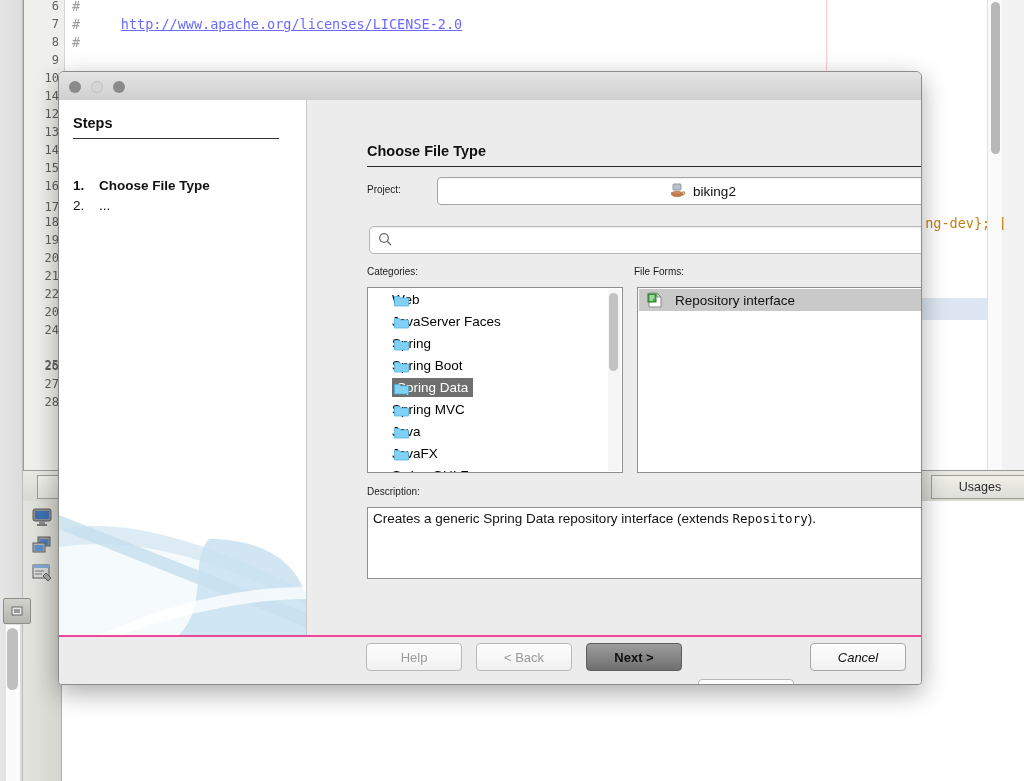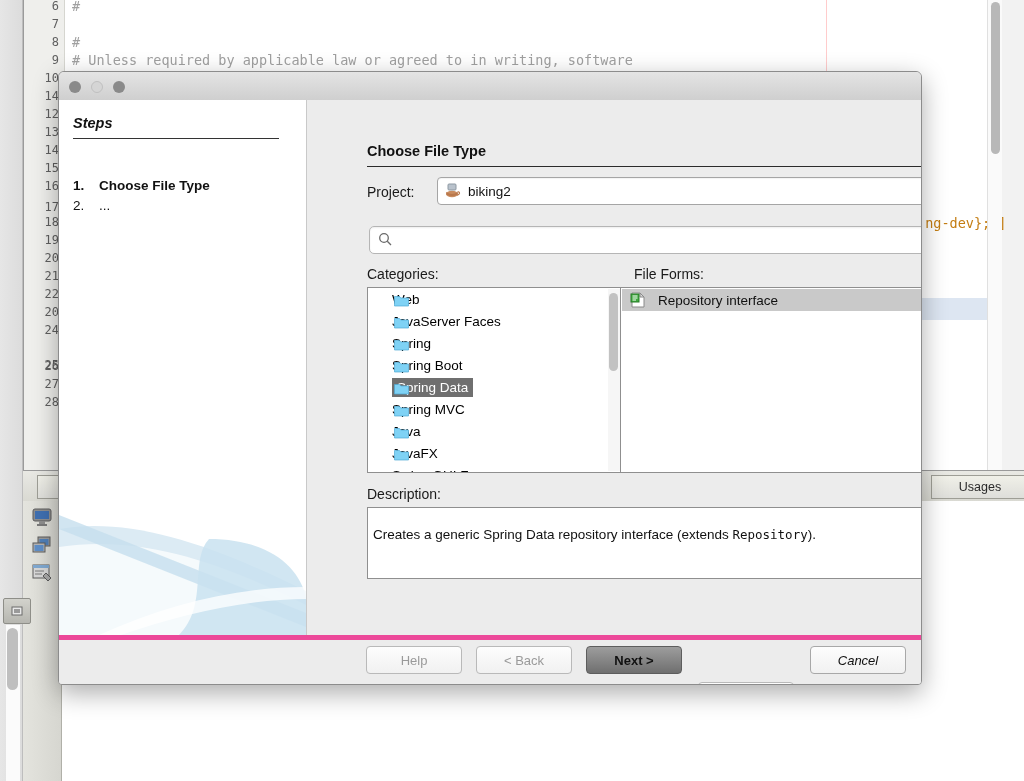--- a/index.html
+++ b/index.html
@@ -158,21 +158,21 @@
 
   .steps-pane {
     position: absolute; left: 0; top: 28px;
     width: 247px; height: 535px;
     background: #ffffff;
     border-right: 1px solid #c9c9c9;
     overflow: hidden;
   }
   .steps-title {
     position: absolute; left: 14px; top: 15px;
-    font-size: 14.5px; font-weight: bold; color: #111; font-style: italic;
+    font-size: 14.5px; font-weight: bold; color: #111;
   }
   .steps-rule {
     position: absolute; left: 14px; top: 38px;
     width: 206px; height: 1px; background: #333;
   }
   .step-row {
     position: absolute; left: 14px;
     font-size: 13.5px; color: #111;
   }
   .step-row.bold { font-weight: bold; }
@@ -187,21 +187,21 @@
   }
   .sec-title {
     position: absolute; left: 60px; top: 43px;
     font-size: 14.5px; font-weight: bold; color: #111;
   }
   .sec-rule {
     position: absolute; left: 60px; top: 66px;
     width: 601px; height: 1px; background: #2b2b2b;
   }
   .lbl {
-    position: absolute; font-size: 14px; color: #1a1a1a;
+    position: absolute; font-size: 10px; color: #1a1a1a;
   }
   .combo {
     position: absolute;
     background: #ffffff;
     border: 1px solid #a5a5a5;
     border-radius: 4px;
     display: flex; align-items: center;
     box-shadow: inset 0 1px 1px rgba(0,0,0,0.05);
   }
   .searchbox {
@@ -240,30 +240,30 @@
     position: absolute; right: 3px; top: 4px;
     width: 9px; height: 78px;
     background: #c2c2c2; border-radius: 5px;
   }
   .descbox {
     position: absolute;
     background: #ffffff;
     border: 1px solid #8f8f8f;
   }
   .desc-text {
-    position: absolute; left: 5px; top: 19px;
+    position: absolute; left: 5px; top: 3px;
     font-size: 13.5px; color: #111;
   }
   .desc-text .mono { font-family: "DejaVu Sans Mono", monospace; font-size: 12.5px; }
 
   .buttonbar {
     position: absolute; left: 0; top: 563px;
     width: 862px; height: 49px;
     background: #ececec;
-    border-top: 5px solid #ec4899;
+    border-top: 2px solid #ec4899;
   }
   .btn {
     position: absolute; top: 6px;
     height: 26px;
     border-radius: 4px;
     font-size: 13px;
     display: flex; align-items: center; justify-content: center;
     border: 1px solid #b9b9b9;
     background: linear-gradient(to bottom,#fdfdfd,#f1f1f1);
     color: #9a9a9a;
@@ -302,22 +302,22 @@
       <div class="gutter-num" style="top:285px">22</div>
       <div class="gutter-num" style="top:303px">20</div>
       <div class="gutter-num" style="top:321px">24</div>
       <div class="gutter-num" style="top:356px">25</div>
       <div class="gutter-num" style="top:357px">26</div>
       <div class="gutter-num" style="top:375px">27</div>
       <div class="gutter-num" style="top:393px">28</div>
     </div>
 
     <div class="code-line" style="top:-3px"><span>#</span></div>
+    <div class="code-line" style="top:15px"><span>#     </span><span class="url">http://www.apache.org/licenses/LICENSE-2.0</span></div>
     <div class="code-line" style="top:33px"><span>#</span></div>
-    <div class="code-line" style="top:51px"><span># Unless required by applicable law or agreed to in writing, software</span></div>
 
     <div class="margin-line" style="left:802px"></div>
 
     <div class="right-code" style="left:893px; top:215px">.ng-dev};F]</div>
     <div class="hl-row" style="left:855px; top:298px; width:109px;"></div>
 
     <div class="vscroll-track">
       <div class="vscroll-thumb"></div>
     </div>
   </div>
@@ -397,21 +397,21 @@
       <path d="M40 140 C110 108 180 92 247 92 L247 104 C185 104 120 120 62 140 Z" fill="#ffffff" opacity="0.75"></path>
     </svg>
   </div>
 
   <div class="content-pane">
 
     <div class="sec-title">Choose File Type</div>
     <div class="sec-rule"></div>
 
     <div class="lbl" style="left:60px; top:84px;">Project:</div>
-    <div class="combo" style="left:130px; top:77px; width:523px; height:26px;">
+    <div class="combo" style="left:130px; top:77px; width:523px; height:26px;justify-content:center;">
       <span style="margin-left:6px; display:flex;">
         <svg width="17" height="16" viewBox="0 0 17 16">
           <ellipse cx="8" cy="11" rx="6" ry="3.2" fill="#c98b5e"></ellipse>
           <path d="M2 9 q6 4 12 0 l-0.6 2.8 q-5 2.6 -10.8 0 z" fill="#b9784c"></path>
           <path d="M13.6 8.6 q3 0.6 1.4 2.6 q-0.9 1 -2 0.8" fill="none" stroke="#b9784c" stroke-width="1.2"></path>
           <rect x="4" y="1" width="8" height="6" rx="1" fill="#b9c2cc" stroke="#8e99a3"></rect>
         </svg>
       </span>
       <span style="margin-left:7px; font-size:13.5px; color:#111;">biking2</span>
 
@@ -482,21 +482,21 @@
               <path d="M0.5 1.5 h5 l1.3 1.5 h7.7 v8 h-14 z" fill="#7fd2f5" stroke="#4fa9d4" stroke-width="0.7"></path>
             </svg></span>
         <span style="font-size:13.5px;">Swing GUI Forms</span>
       </div>
       <div class="list-scroll-track">
         <div class="list-scroll-thumb"></div>
       </div>
     </div>
 
     <div class="lbl" style="left:327px; top:166px;">File Forms:</div>
-    <div class="listbox" style="left:313px; top:187px; width:331px; height:184px;">
+    <div class="listbox" style="left:330px; top:187px; width:331px; height:184px;">
       <div class="ft-row">
         <span style="position:absolute; left:8px; top:3px;">
           <svg width="16" height="16" viewBox="0 0 16 16">
             <path d="M2 1 h8 l4 4 v10 h-12 z" fill="#ffffff" stroke="#8a8a8a"></path>
             <path d="M10 1 v4 h4 z" fill="#dcdcdc" stroke="#8a8a8a"></path>
             <rect x="1" y="2" width="8" height="8" fill="#3faa3f" stroke="#2a7d2a"></rect>
             <line x1="2.5" y1="4" x2="7.5" y2="4" stroke="#ffffff"></line>
             <line x1="2.5" y1="6" x2="7.5" y2="6" stroke="#ffffff"></line>
             <line x1="2.5" y1="8" x2="6" y2="8" stroke="#ffffff"></line>
           </svg>

